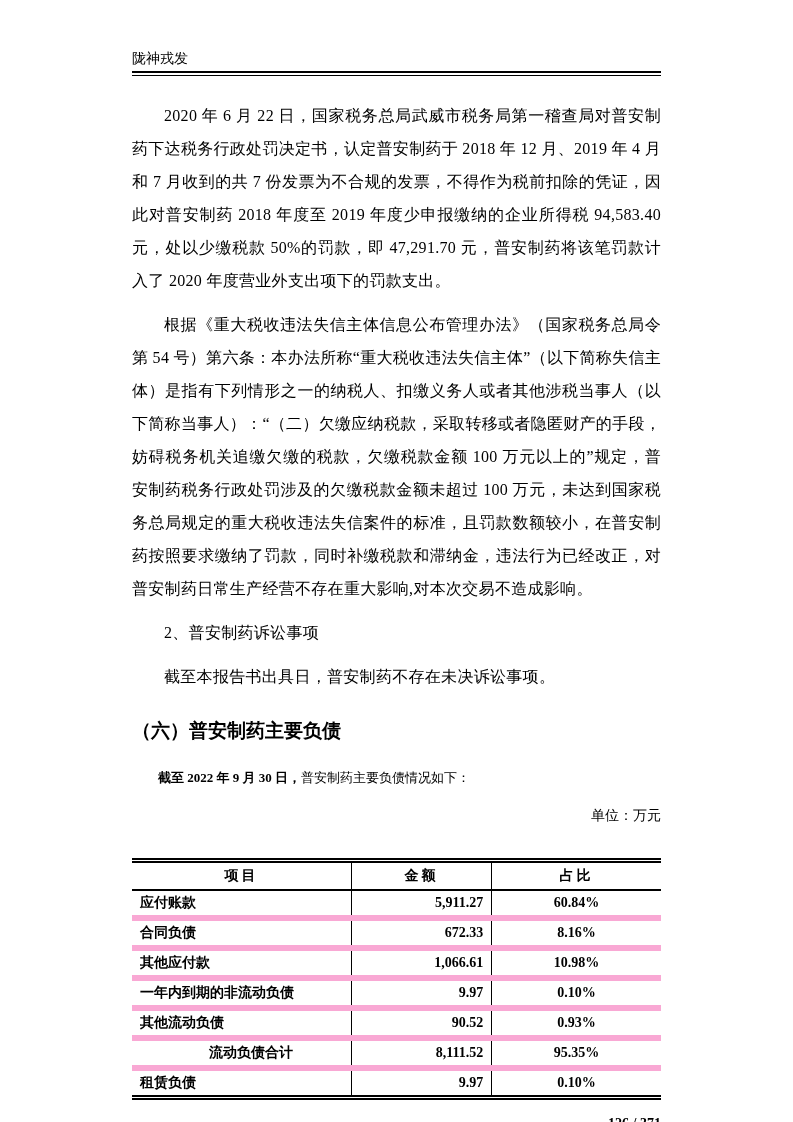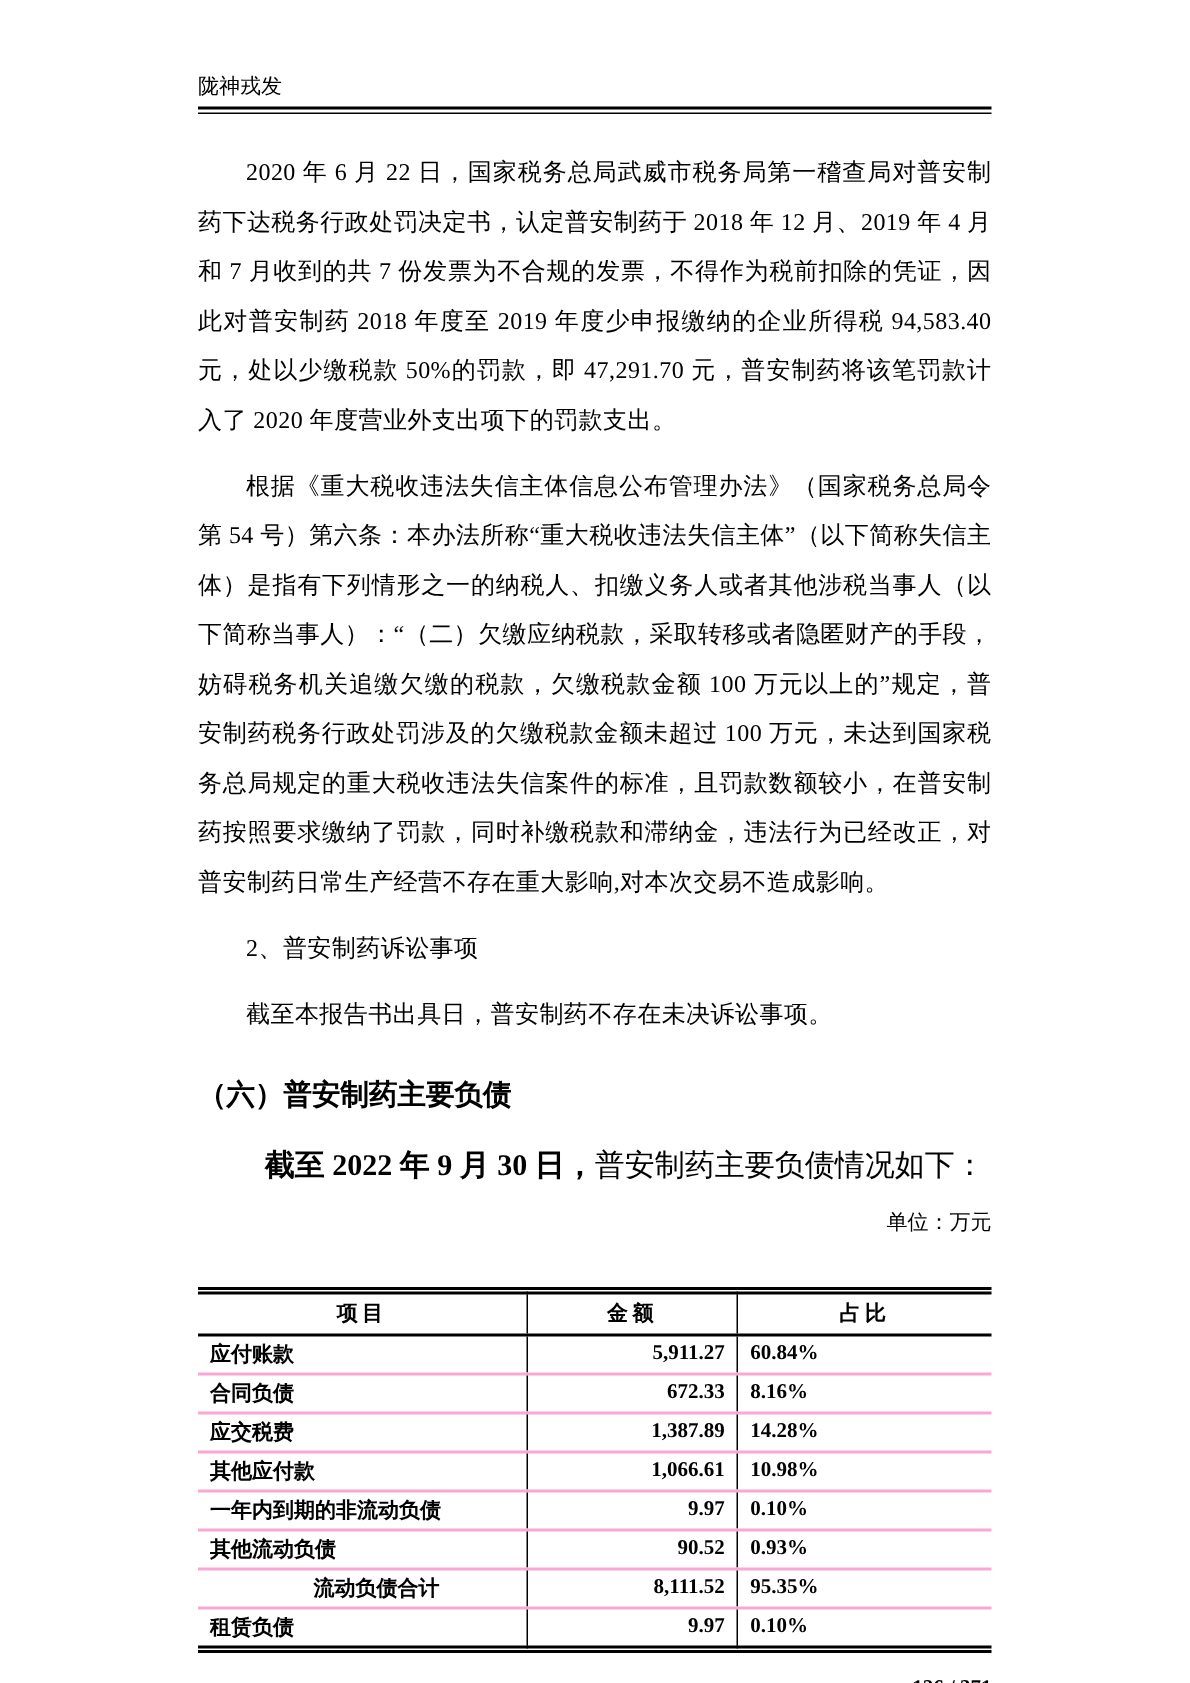--- a/index.html
+++ b/index.html
@@ -45,24 +45,23 @@
   
   .section-heading {
     margin: 26px 0 18px 0;
     font-family: "Liberation Sans", "DejaVu Sans", sans-serif;
     font-weight: bold;
     font-size: 19px;
     line-height: 24px;
   }
   .lead-para {
     margin: 14px 0 12px 0;
-    font-size: 20px;
+    font-size: 13px;
     line-height: 33px;
     text-indent: 2em;
-    text-align: center;
   }
   .lead-bold { font-weight: bold; }
   .unit-line {
     text-align: right;
     font-size: 14px;
     line-height: 20px;
     margin: 2px 0 4px 0;
   }
   
   table.liab {
@@ -80,30 +79,30 @@
   table.liab col.c2 { width: 26.5%; }
   table.liab col.c3 { width: 32%; }
   table.liab th {
     text-align: center;
     letter-spacing: 3px;
     border-bottom: 2px solid #000;
     padding: 3px 8px;
     height: 20px;
   }
   table.liab td {
-    border-bottom: 2px solid #f9a8d4;
+    border-bottom: 6px solid #f9a8d4;
     padding: 2px 8px;
     height: 20px;
   }
   table.liab tr:last-child td { border-bottom: none; }
   table.liab .v-sep { border-left: 1px solid #000; }
   td.cell-item  { text-align: left; }
   td.cell-item.total { padding-left: 5.5em; }
   td.cell-amount { text-align: right; padding-right: 12px; }
-  td.cell-ratio  { text-align: left; padding-right: 28px; }
+  td.cell-ratio  { text-align: center; padding-right: 28px; }
   
   .footer {
     margin-top: 15px;
     text-align: right;
     font-size: 14px;
     font-weight: bold;
     line-height: 18px;
   }
 </style>
 </head>
@@ -149,25 +148,20 @@
             <td class="cell-item">应付账款</td>
             <td class="cell-amount v-sep">5,911.27</td>
             <td class="cell-ratio v-sep">60.84%</td>
           </tr>
           <tr>
             <td class="cell-item">合同负债</td>
             <td class="cell-amount v-sep">672.33</td>
             <td class="cell-ratio v-sep">8.16%</td>
           </tr>
           <tr>
-            <td class="cell-item">应交税费</td>
-            <td class="cell-amount v-sep">1,387.89</td>
-            <td class="cell-ratio v-sep">14.28%</td>
-          </tr>
-          <tr>
             <td class="cell-item">其他应付款</td>
             <td class="cell-amount v-sep">1,066.61</td>
             <td class="cell-ratio v-sep">10.98%</td>
           </tr>
           <tr>
             <td class="cell-item">一年内到期的非流动负债</td>
             <td class="cell-amount v-sep">9.97</td>
             <td class="cell-ratio v-sep">0.10%</td>
           </tr>
           <tr>

